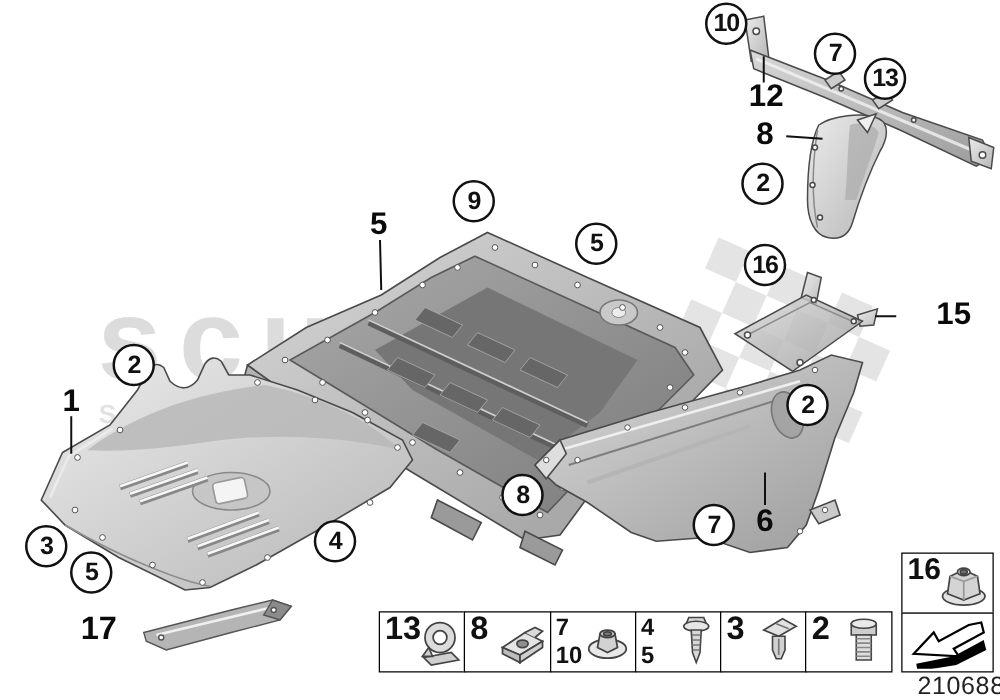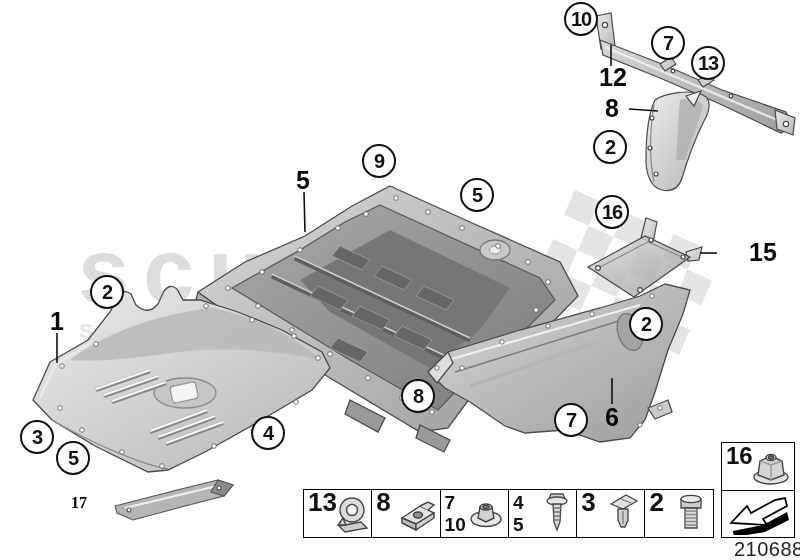--- a/index.html
+++ b/index.html
@@ -11,21 +11,21 @@
   .stage{position:absolute;left:0;top:0;width:800px;height:560px;}
   .callout{
     position:absolute;width:34px;height:34px;border:2.4px solid #111;border-radius:50%;
     background:#fff;display:flex;align-items:center;justify-content:center;
     font-weight:bold;font-size:20px;box-sizing:border-box;z-index:5;letter-spacing:-1px;
   }
   .plabel{
     position:absolute;transform:translate(-50%,-50%);font-weight:bold;font-size:25px;
     z-index:5;color:#0a0a0a;white-space:nowrap;
   }
-  .plabel.small{font-size:16px;font-family:Liberation Serif, serif;}
+  .plabel.small{font-size:26px;}
   .legend{position:absolute;left:303px;top:489px;display:flex;z-index:6;}
   .lbox{
     position:relative;width:69.8px;height:48.5px;border:1.5px solid #000;
     box-sizing:border-box;margin-left:-1.5px;background:#fff;
   }
   .lbox:first-child{margin-left:0;}
   .lnum{position:absolute;left:4px;top:-1px;font-weight:bold;font-size:26px;line-height:1.05;}
   .lnum.stacked{font-size:19px;line-height:1.15;top:2px;}
   .licon{position:absolute;right:1px;bottom:1px;}
   .xbox{

